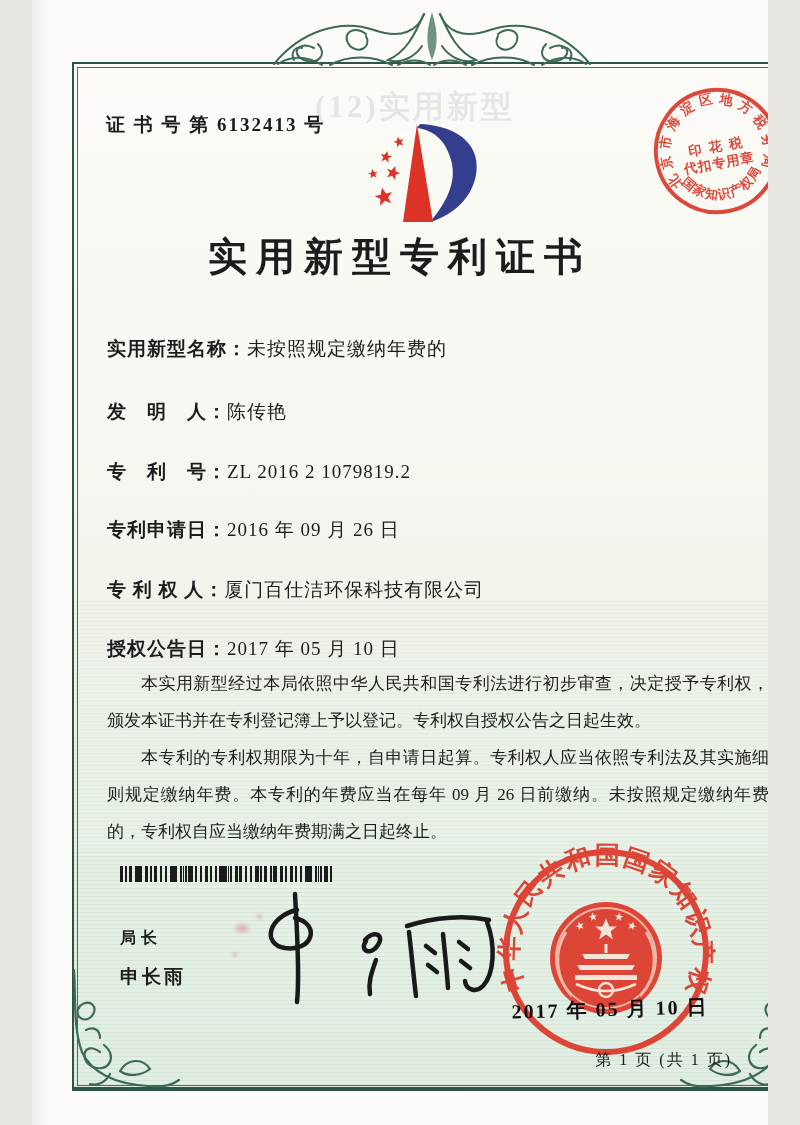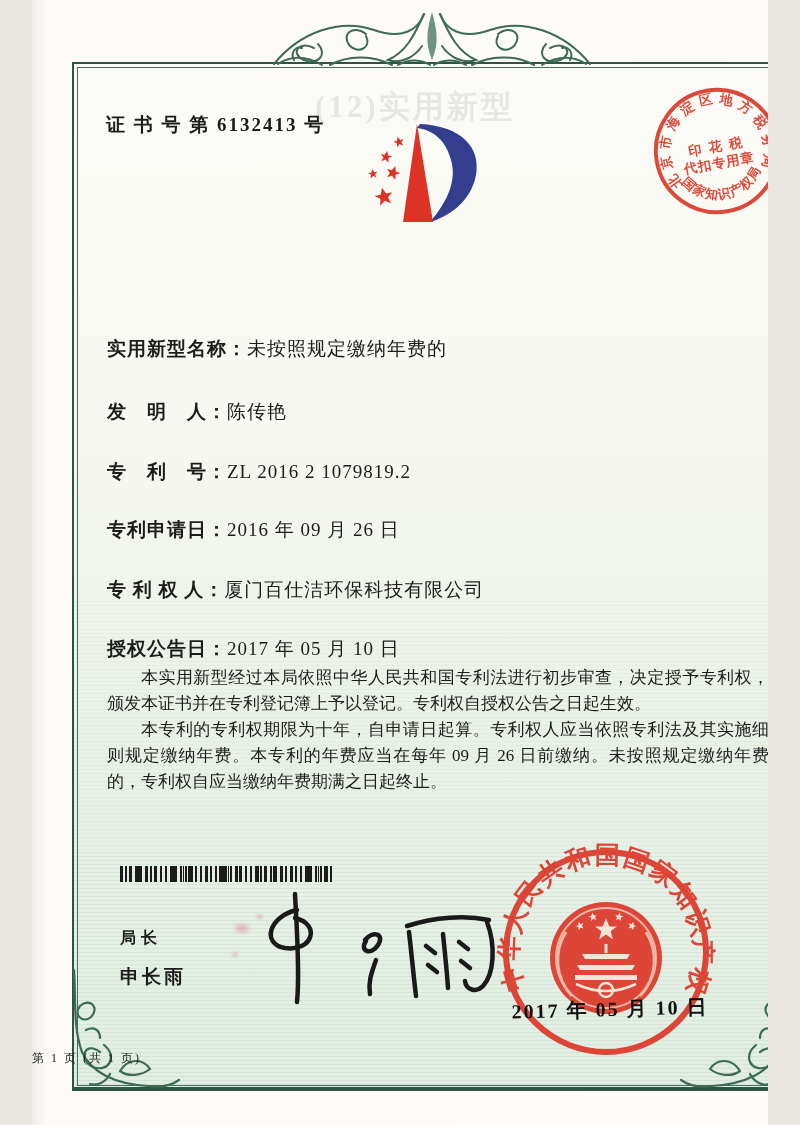--- a/index.html
+++ b/index.html
@@ -23,23 +23,23 @@
   .stripes-b { top:850px; height:239px; opacity:.85; }
   
   .cert-no { position:absolute; left:74px; top:112px; font-size:19px; letter-spacing:2px; font-weight:600; }
   .watermark { position:absolute; left:283px; top:86px; font-size:31px; letter-spacing:3px;
     color:#8d94a0; opacity:.20; font-weight:700; }
   .doc-title { position:absolute; left:0; right:0; top:230px; text-align:center;
     font-size:39px; font-weight:700; letter-spacing:9px; }
   .field-row { position:absolute; left:75px; font-size:19px; letter-spacing:1px; white-space:nowrap; }
   .field-label { font-weight:600; }
   .body-text { position:absolute; left:75px; width:662px; top:665px;
-    font-size:17px; line-height:26px; text-align:justify; }
+    font-size:17px; line-height:37px; text-align:justify; }
   .body-text p { text-indent:2em; }
-  .page-footer { position:absolute; left:0; right:36px; top:1050px; text-align:left; font-size:12px; letter-spacing:2px; }
+  .page-footer { position:absolute; left:0; right:36px; top:1050px; text-align:right; font-size:16px; letter-spacing:2px; }
   .sig-title { position:absolute; left:88px; top:928px; font-size:16px; letter-spacing:5px; font-weight:600; }
   .sig-name  { position:absolute; left:88px; top:964px; font-size:19px; letter-spacing:3px; font-weight:600; }
   
   .barcode { position:absolute; left:88px; top:866px; width:214px; height:16px;
     background:
       repeating-linear-gradient(90deg,#1b1b1b 0 2px,transparent 2px 5px),
       repeating-linear-gradient(90deg,#1b1b1b 0 1px,transparent 1px 9px),
       repeating-linear-gradient(90deg,#1b1b1b 0 3px,transparent 3px 17px); }
   .smudge { position:absolute; left:182px; top:908px; width:70px; height:58px; filter:blur(1px);
     background:
@@ -143,20 +143,21 @@
     <text font-size="13.5" fill="#d93a2b" font-weight="700">
       <textPath href="#taxArcTop" startOffset="0" textLength="205">北京市海淀区地方税务局</textPath>
     </text>
     <text x="0" y="0" text-anchor="middle" font-size="13.5" fill="#d93a2b" font-weight="700" letter-spacing="2">印 花 税</text>
     <text x="0" y="17" text-anchor="middle" font-size="13.5" fill="#d93a2b" font-weight="700" letter-spacing="1">代扣专用章</text>
     <text font-size="13" fill="#d93a2b" font-weight="700">
       <textPath href="#taxArcBot" startOffset="2" textLength="96">国家知识产权局</textPath>
     </text>
   </svg>
 
+  <div class="doc-title">实用新型专利证书</div>
 
   <div class="field-row" style="top:336px">
     <span class="field-label">实用新型名称：</span><span>未按照规定缴纳年费的</span>
   </div>
   <div class="field-row" style="top:399px">
     <span class="field-label">发　明　人：</span><span>陈传艳</span>
   </div>
   <div class="field-row" style="top:459px">
     <span class="field-label">专　利　号：</span><span>ZL 2016 2 1079819.2</span>
   </div>

